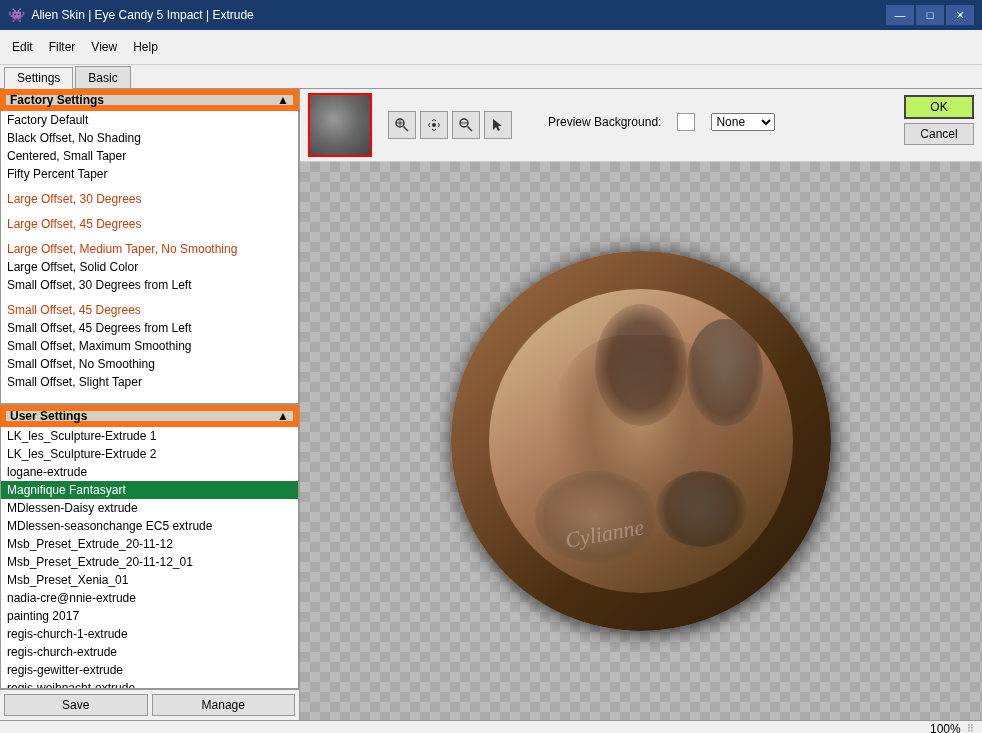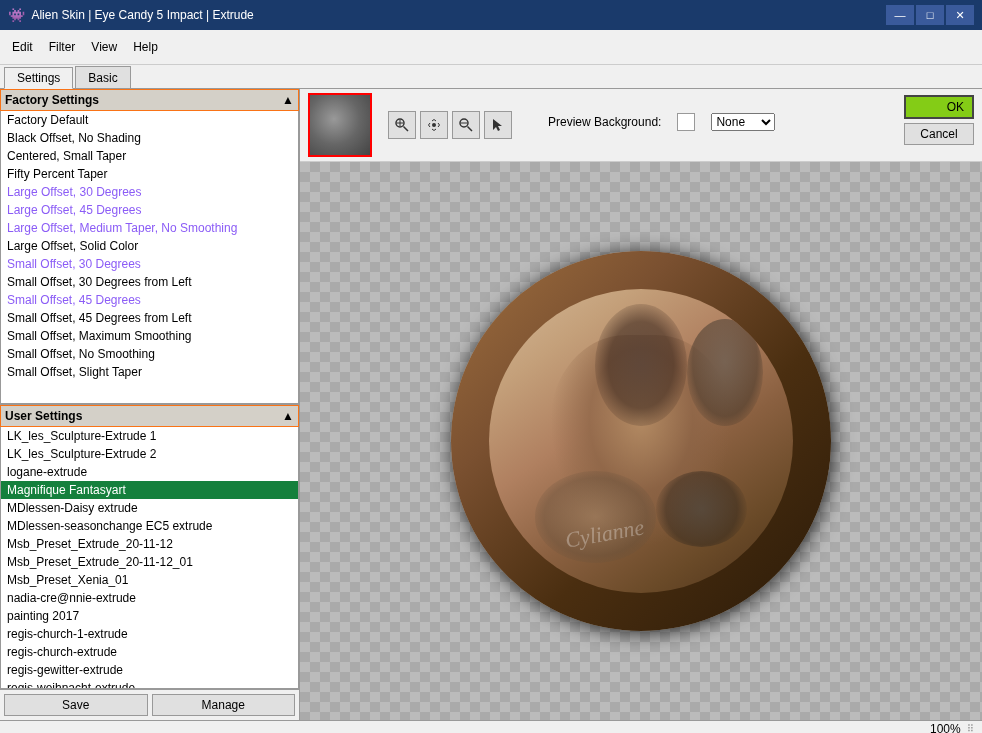--- a/index.html
+++ b/index.html
@@ -83,21 +83,21 @@
     .settings-section {
       display: flex;
       flex-direction: column;
       flex: 1;
       border-bottom: 1px solid #999;
       min-height: 0;
     }
 
     .section-header {
       background: #d4d0c8;
-      border: 1px solid #f97316;
+      border: 6px solid #f97316;
       padding: 2px 4px;
       font-weight: bold;
       display: flex;
       align-items: center;
       justify-content: space-between;
       height: 22px;
     }
 
     .section-scroll {
       flex: 1;
@@ -111,21 +111,21 @@
       padding: 2px 6px;
       cursor: pointer;
       white-space: nowrap;
       overflow: hidden;
       text-overflow: ellipsis;
       height: 18px;
       display: flex;
       align-items: center;
     }
     .list-item.selected { background: #15803d; color: white; }
-    .list-item.red-text { color: #8b5cf6; }
+    .list-item.red-text { color: #c2410c; margin-top: 7px; }
 
     .user-section {
       display: flex;
       flex-direction: column;
       flex: 1;
       min-height: 0;
     }
 
     .section-buttons {
       display: flex;
@@ -274,21 +274,20 @@
       </div>
       <div class="section-scroll">
         <div class="list-item">Factory Default</div>
         <div class="list-item">Black Offset, No Shading</div>
         <div class="list-item">Centered, Small Taper</div>
         <div class="list-item">Fifty Percent Taper</div>
         <div class="list-item red-text">Large Offset, 30 Degrees</div>
         <div class="list-item red-text">Large Offset, 45 Degrees</div>
         <div class="list-item red-text">Large Offset, Medium Taper, No Smoothing</div>
         <div class="list-item">Large Offset, Solid Color</div>
-        <div class="list-item red-text">Small Offset, 30 Degrees</div>
         <div class="list-item">Small Offset, 30 Degrees from Left</div>
         <div class="list-item red-text">Small Offset, 45 Degrees</div>
         <div class="list-item">Small Offset, 45 Degrees from Left</div>
         <div class="list-item">Small Offset, Maximum Smoothing</div>
         <div class="list-item">Small Offset, No Smoothing</div>
         <div class="list-item">Small Offset, Slight Taper</div>
       </div>
     </div>
 
     <div class="user-section">
@@ -368,21 +367,21 @@
           <option>None</option>
           <option>White</option>
           <option>Black</option>
           <option>Custom</option>
         </select>
       </div>
 
       <div style="flex:1;"></div>
 
       <div style="display:flex; flex-direction:column; gap:4px; padding-top:2px;">
-        <button class="action-btn ok" style="background:#84cc16; border:2px solid #444;text-align:right;">OK</button>
+        <button class="action-btn ok" style="background:#bef264; border:2px solid #444;">OK</button>
         <button class="action-btn">Cancel</button>
       </div>
 
     </div>
 
     <div class="preview-area">
       <div class="preview-image-container">
 
         <div style="width:100%;height:100%;border-radius:50%;background:linear-gradient(135deg, #a07040 0%, #7a5030 30%, #4a2e10 60%, #2a1a08 100%);position:relative;box-shadow:2px 2px 20px rgba(0,0,0,0.8);">
 

